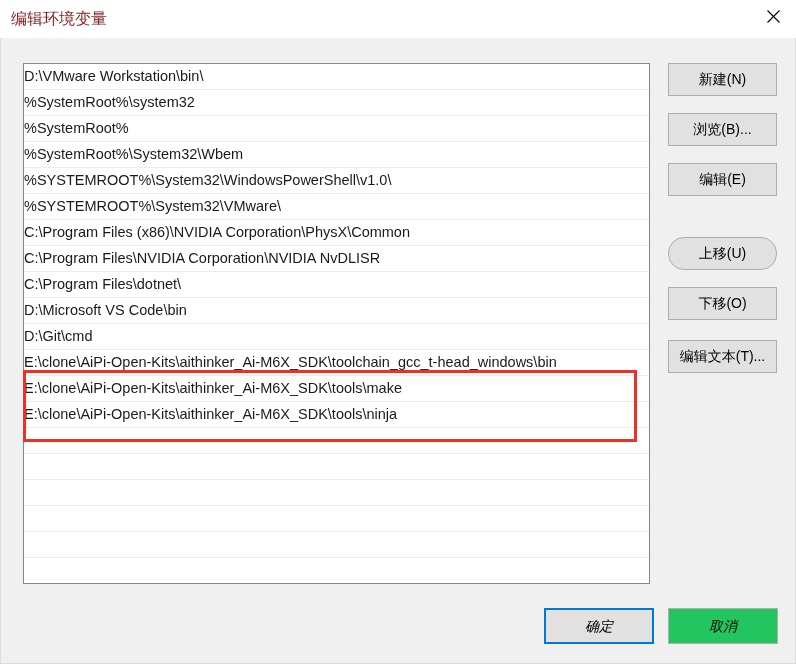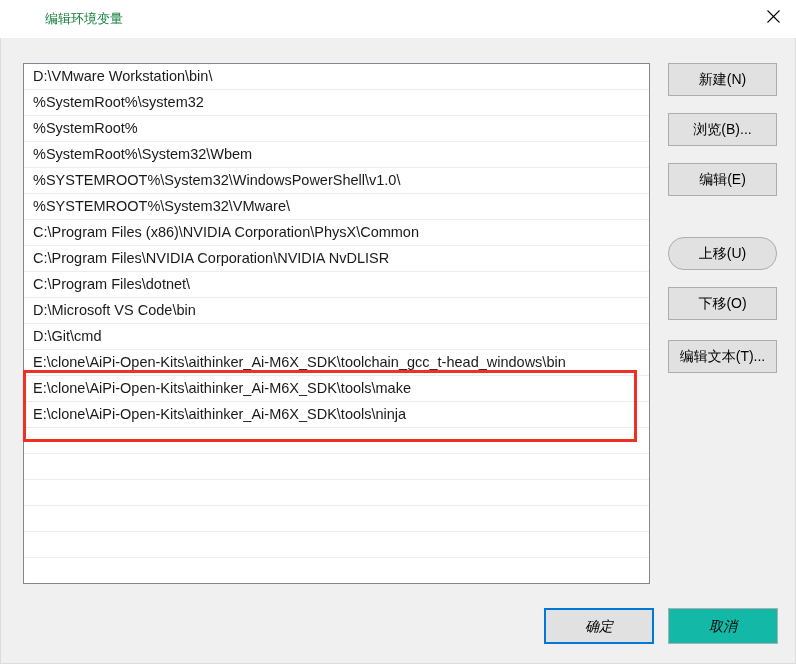--- a/index.html
+++ b/index.html
@@ -17,25 +17,24 @@
   
   .titlebar {
     position: absolute;
     left: 0; top: 0;
     width: 796px; height: 38px;
     background: #ffffff;
   }
   .titlebar-text {
     position: absolute;
     left: 11px; top: 10px;
-    font-size: 13px;
-    color: #15803d;
+    font-size: 16px;
+    color: #7f1d1d;
     line-height: 18px;
     white-space: nowrap;
-    margin-left: 34px;
   }
   .close-button {
     position: absolute;
     right: 0; top: 0;
     width: 46px; height: 32px;
     display: flex;
     align-items: center;
     justify-content: center;
     cursor: default;
   }
@@ -63,21 +62,20 @@
     overflow: hidden;
   }
   .list-rows {
     position: relative;
     width: 100%;
   }
   .list-row {
     height: 26px;
     line-height: 25px;
     border-bottom: 1px solid #ececec;
-    padding-left: 9px;
     font-size: 14.5px;
     color: #1a1a1a;
     white-space: nowrap;
     overflow: hidden;
   }
   .list-row.empty { color: transparent; }
 
   
   .highlight-box {
     position: absolute;
@@ -131,21 +129,21 @@
     font-size: 14px;
     color: #000000;
     text-align: center;
     line-height: 32px;
     cursor: default;
   }
   .btn-cancel {
     position: absolute;
     left: 124px; top: 0;
     width: 110px; height: 36px;
-    background: #14b8a6;
+    background: #22c55e;
     border: 1px solid #adadad;
     font-family: "Liberation Sans", "DejaVu Sans", sans-serif;
     font-size: 14px;
     color: #000000;
     text-align: center;
     line-height: 34px;
     cursor: default;
   }
 </style>
 </head>

